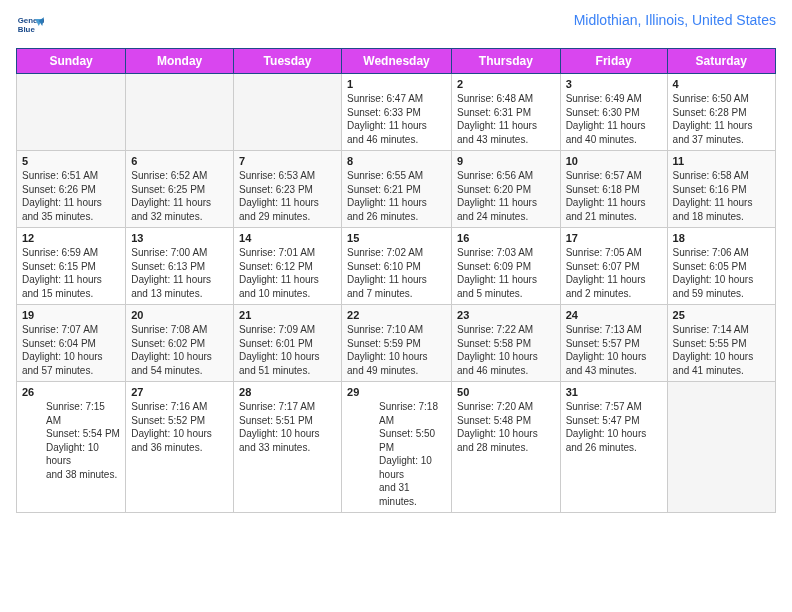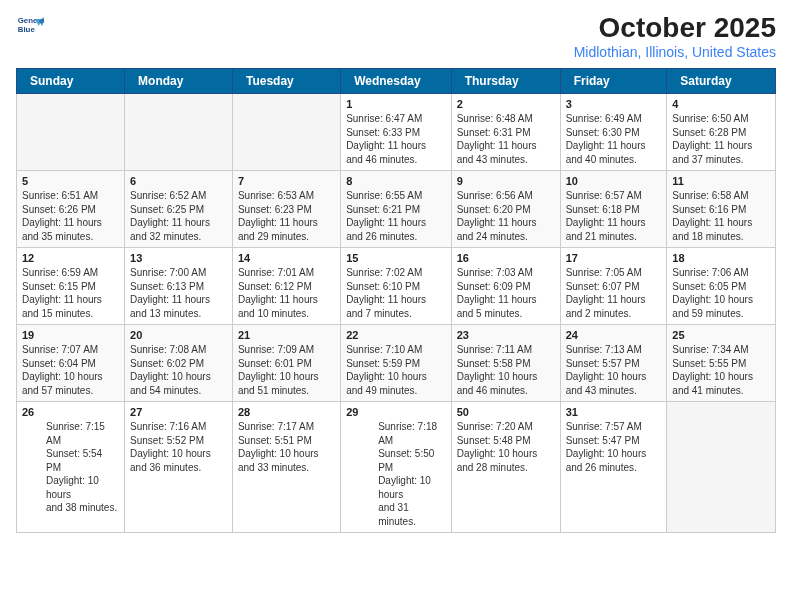--- a/index.html
+++ b/index.html
@@ -41,24 +41,24 @@
       font-size: 14px;
       color: #3b82f6;
       font-weight: normal;
     }
     .calendar {
       width: 100%;
       border-collapse: collapse;
       border: 1px solid #ccc;
     }
     .calendar th {
-      background: #0369a1;
+      background: #d946ef;
       color: #fff;
-      text-align: left;
-      padding: 5px 13px;
+      text-align: center;
+      padding: 5px 6px;
       font-size: 12px;
       border: 1px solid #1e4a8a;
     }
     .calendar td {
       vertical-align: top;
       border: 1px solid #ccc;
       padding: 4px 5px;
       width: 113px;
       min-height: 80px;
       font-size: 10px;
@@ -94,21 +94,20 @@
     <div class="logo">
       <svg class="logo-icon" viewBox="0 0 32 32" xmlns="http://www.w3.org/2000/svg">
         <rect x="0" y="0" width="32" height="32" rx="4" fill="white"></rect>
         <text x="2" y="13" font-size="9" font-weight="bold" fill="#1a4a8a" font-family="Arial">General</text>
         <text x="2" y="23" font-size="9" font-weight="bold" fill="#1a4a8a" font-family="Arial">Blue</text>
         <polygon points="22,8 30,8 26,16" fill="#4a9fd4"></polygon>
         <polygon points="26,10 32,6 30,16" fill="#2a7ab8"></polygon>
       </svg>
     </div>
     <div class="title-block">
-      <h1>October 2025</h1>
       <h2>Midlothian, Illinois, United States</h2>
     </div>
   </div>
 
   <table class="calendar">
     <thead>
       <tr>
         <th>Sunday</th>
         <th>Monday</th>
         <th>Tuesday</th>
@@ -278,35 +277,35 @@
           </td>
           <td>
             <div class="day-num">22</div>
             <div class="day-info" style="white-space: pre-line;">Sunrise: 7:10 AM
 Sunset: 5:59 PM
 Daylight: 10 hours
 and 49 minutes.</div>
           </td>
           <td>
             <div class="day-num">23</div>
-            <div class="day-info" style="white-space: pre-line;">Sunrise: 7:11 AM
+            <div class="day-info" style="white-space: pre-line;">Sunrise: 7:22 AM
 Sunset: 5:58 PM
 Daylight: 10 hours
 and 46 minutes.</div>
           </td>
           <td>
             <div class="day-num">24</div>
             <div class="day-info" style="white-space: pre-line;">Sunrise: 7:13 AM
 Sunset: 5:57 PM
 Daylight: 10 hours
 and 43 minutes.</div>
           </td>
           <td>
             <div class="day-num">25</div>
-            <div class="day-info" style="white-space: pre-line;">Sunrise: 7:34 AM
+            <div class="day-info" style="white-space: pre-line;">Sunrise: 7:14 AM
 Sunset: 5:55 PM
 Daylight: 10 hours
 and 41 minutes.</div>
           </td>
         </tr>
         <tr>
           <td>
             <div class="day-num">26</div>
             <div class="day-info" style="white-space: pre-line; margin-left: 24px;">Sunrise: 7:15 AM
 Sunset: 5:54 PM

